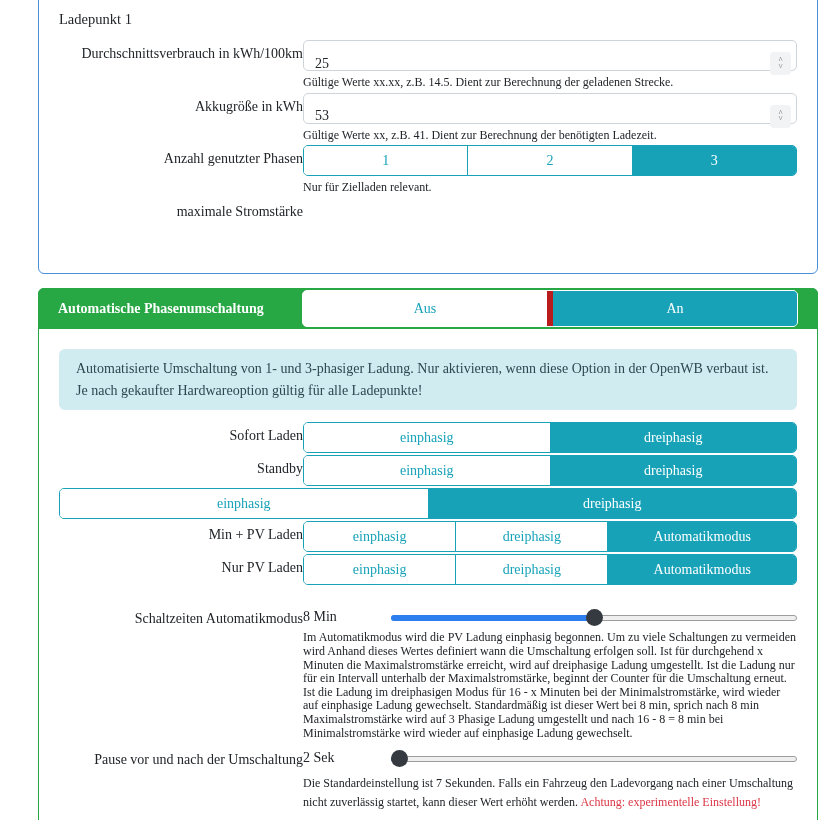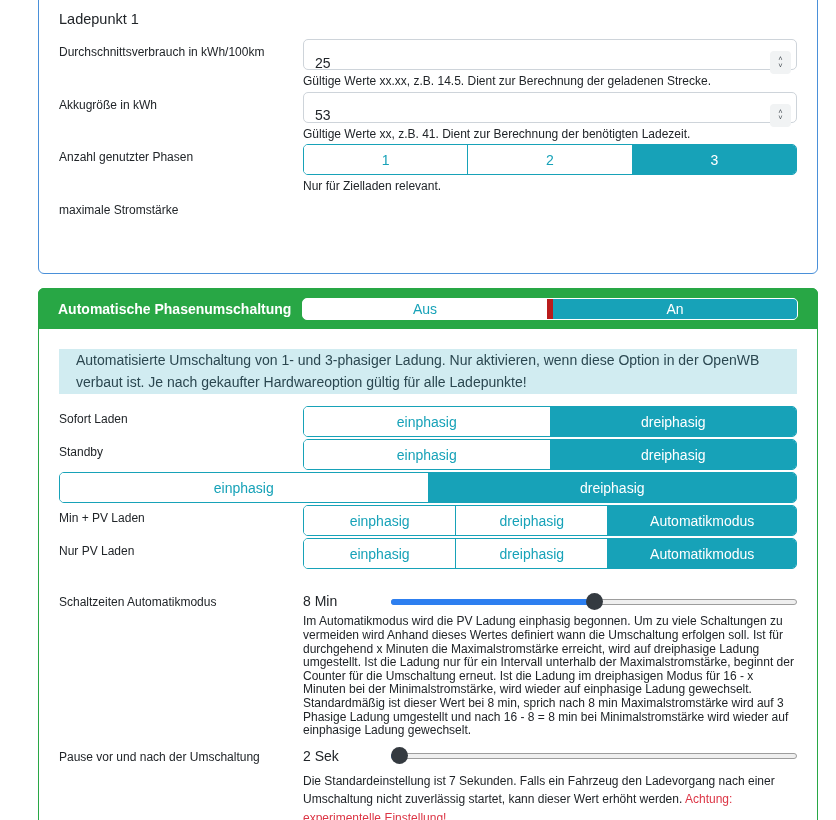--- a/index.html
+++ b/index.html
@@ -1,31 +1,31 @@
 <!DOCTYPE html>
 <html><head>
 <meta charset="utf-8">
 <style>
   html,body { margin:0; padding:0; }
   .page {
     position:relative; width:836px; height:820px; background:#fff;
-    overflow:hidden; font-family:Liberation Sans, sans-serif; color:#212529;
+    overflow:hidden; font-family:Liberation Serif, serif; color:#212529;
   }
   .card { position:absolute; left:38px; width:780px; box-sizing:border-box; background:#fff; }
   .card1 {
     top:-14px; height:288px; padding:24px 20px 18px;
     border:1px solid #4a90d9; border-radius:6px;
   }
   .card2 {
     top:288px; height:560px;
     border:1px solid #28a745; border-radius:6px;
   }
   .card-title { font-size:14.5px; margin-bottom:12px; }
   .form-row { display:flex; align-items:flex-start; }
-  .form-label { width:244px; flex-shrink:0; font-size:12px; padding-top:6px; }
+  .form-label { width:244px; flex-shrink:0; font-size:14px; padding-top:6px;text-align:right; }
   .control { flex:1; min-width:0; }
 
   .num-input {
     display:flex; align-items:center; justify-content:space-between;
     height:31px; border:1px solid #ced4da; border-radius:5px;
     padding:16px 5px 0 11px; font-size:14px; box-sizing:border-box; background:#fff;
   }
   .spinner {
     width:21px; height:23px; background:#f1f3f4; border-radius:4px;
     display:flex; flex-direction:column; align-items:center; justify-content:center;
@@ -48,27 +48,27 @@
   .opt + .opt { border-left:1px solid #17a2b8; }
   .opt.sel { background:#17a2b8; color:#fff; }
   .opt.wide { flex:1.24; }
   .mode-row { margin-bottom:2px; }
 
   .card2-header {
     display:flex; align-items:center; background:#28a745; margin:-1px -1px 0;
     border-radius:6px 6px 0 0; padding:7px 20px; height:41px; box-sizing:border-box;justify-content:flex-end;
   }
   .card2-title { width:244px; flex-shrink:0; color:#fff; font-weight:bold; font-size:14px; }
-  .header-group { flex:1; height:22px; border-color:#fff; }
+  .header-group { flex:1; height:37px; border-color:#fff; }
   .header-group .opt + .opt { border-left:6px solid #b91c1c; }
   .card2-body { padding:0 20px 10px; }
 
   .alert-info {
-    margin:20px 0 12px; background:#d1ecf1; border-radius:0;
-    padding:1px 17px; font-size:14px; line-height:1.55; color:#2b4750;
+    margin:20px 0 12px; background:#d1ecf1; border-radius:6px;
+    padding:9px 17px; font-size:14px; line-height:1.55; color:#2b4750;
   }
 
   .slider-row { display:flex; align-items:center; height:24px; }
   .slider-value { width:88px; flex-shrink:0; font-size:14px; }
   .slider { position:relative; flex:1; height:17px; cursor:pointer; }
   .slider .track {
     position:absolute; left:0; right:0; top:6px; height:6px;
     background:#efefef; border:1px solid #9d9d9d; border-radius:3px; box-sizing:border-box;
   }
   .slider .fill {

